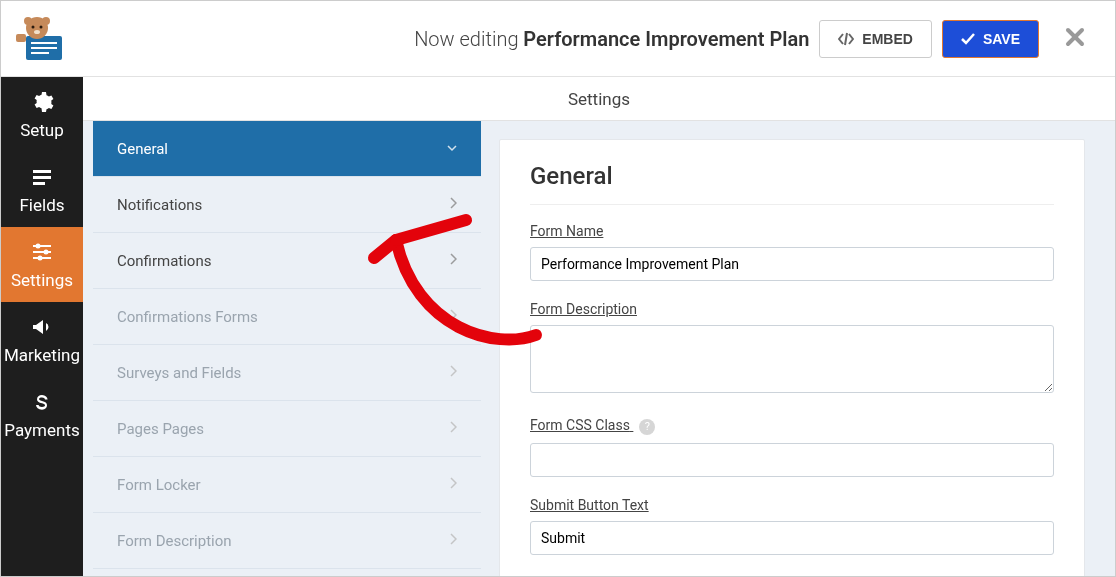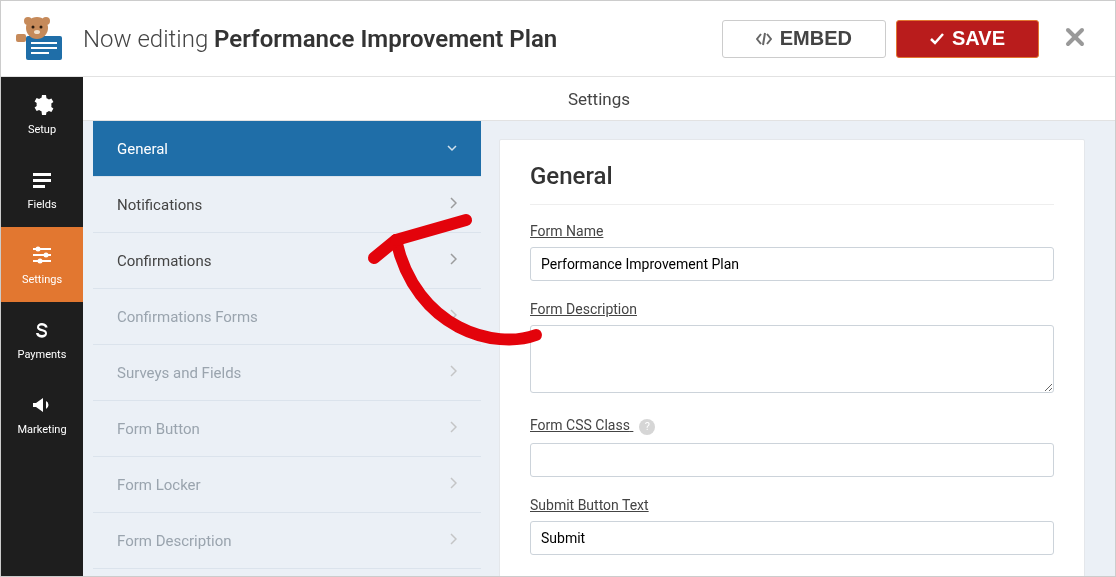--- a/index.html
+++ b/index.html
@@ -34,43 +34,43 @@
   }
   .logo-wrap {
     width: 82px;
     height: 76px;
     display: flex;
     align-items: center;
     justify-content: center;
   }
   .title-wrap {
     flex: 1;
-    text-align: left;
-    font-size: 24px;
+    text-align: right;
+    font-size: 20px;
     color: #444;
     font-weight: 300;
   }
   .title-wrap .formname { font-weight: 600; color: #333; }
   .btn {
     height: 38px;
-    padding: 0 33px;
+    padding: 0 18px;
     border-radius: 3px;
-    font-size: 20px;
+    font-size: 14px;
     font-weight: 600;
     display: inline-flex;
     align-items: center;
     gap: 8px;
     cursor: pointer;
     border: 1px solid #ccc;
     background: #fff;
     color: #444;
     margin-left: 10px;
   }
   .btn-primary {
-    background: #b91c1c;
+    background: #1d4ed8;
     border-color: #e27730;
     color: #fff;
   }
   .close-x {
     width: 44px;
     text-align: center;
     color: #999;
     cursor: pointer;
     margin-left: 14px;
   }
@@ -88,21 +88,21 @@
     display: flex;
     flex-direction: column;
   }
   .leftnav .nav-item {
     height: 75px;
     display: flex;
     flex-direction: column;
     align-items: center;
     justify-content: center;
     gap: 6px;
-    font-size: 11px;
+    font-size: 17px;
     color: #fff;
     cursor: pointer;
   }
   .leftnav .nav-item.active {
     background: #e27730;
   }
   .leftnav .nav-item svg, .leftnav .nav-item .ico {
     width: 24px; height: 24px;
   }
 
@@ -286,30 +286,30 @@
             <circle cx="8" cy="6" r="2.5"></circle>
           <rect x="3" y="11" width="18" height="2"></rect>
             <circle cx="16" cy="12" r="2.5"></circle>
           <rect x="3" y="17" width="18" height="2"></rect>
             <circle cx="10" cy="18" r="2.5"></circle>
         </svg>
         <span>Settings</span>
       </div>
       <div class="nav-item">
         <svg viewBox="0 0 24 24" fill="#fff">
+            <path d="M3 10v4h3l7 5V5l-7 5H3zm15.5 2a4.5 4.5 0 0 0-2.5-4v8a4.5 4.5 0 0 0 2.5-4z"></path>
+          </svg>
+        <span>Marketing</span>
+      </div>
+      <div class="nav-item">
+        <svg viewBox="0 0 24 24" fill="#fff">
             <path d="M12 2v3c-3 0-5 1.8-5 4.2 0 2.2 1.7 3.3 5 4.1 2.4.6 3 1.1 3 2 0 1-1.1 1.7-3 1.7-2 0-3.2-.9-3.4-2H6c.2 2.7 2.2 4.4 6 4.7V22h0v-2.3c3.4-.3 5-2 5-4.4 0-2.5-1.6-3.6-5-4.4-2.3-.5-3-1-3-1.8 0-.9 1-1.6 3-1.6 1.8 0 2.8.8 3 2h2.6C17.3 7 15.6 5.3 12 5V2z"></path>
           </svg>
         <span>Payments</span>
       </div>
-      <div class="nav-item">
-        <svg viewBox="0 0 24 24" fill="#fff">
-            <path d="M3 10v4h3l7 5V5l-7 5H3zm15.5 2a4.5 4.5 0 0 0-2.5-4v8a4.5 4.5 0 0 0 2.5-4z"></path>
-          </svg>
-        <span>Marketing</span>
-      </div>
     </div>
 
     <div class="settings-area">
       <div class="settings-title">Settings</div>
 
       <div class="settings-body">
 
         <div class="settings-list">
           <div class="item active">
             <span>General</span>
@@ -345,21 +345,21 @@
           </div>
           <div class="item disabled">
             <span>Surveys and Fields</span>
             <span class="chev">
               <svg width="8" height="12" viewBox="0 0 8 12">
                   <polyline points="2,1 7,6 2,11" fill="none" stroke="#bbb" stroke-width="1.5"></polyline>
                 </svg>
             </span>
           </div>
           <div class="item disabled">
-            <span>Form Button</span>
+            <span>Pages Pages</span>
             <span class="chev">
               <svg width="8" height="12" viewBox="0 0 8 12">
                   <polyline points="2,1 7,6 2,11" fill="none" stroke="#bbb" stroke-width="1.5"></polyline>
                 </svg>
             </span>
           </div>
           <div class="item disabled">
             <span>Form Locker</span>
             <span class="chev">
               <svg width="8" height="12" viewBox="0 0 8 12">

